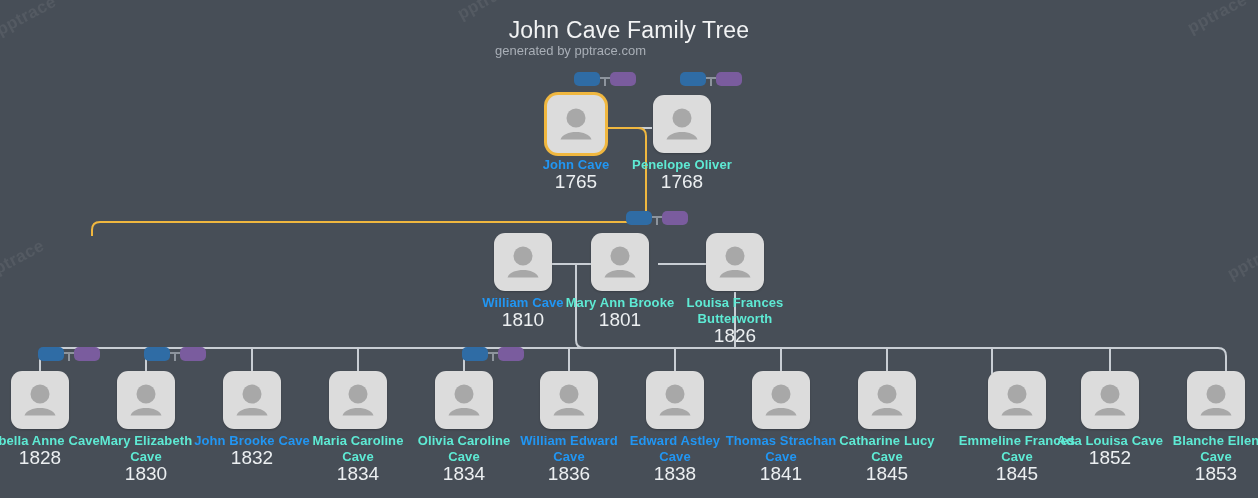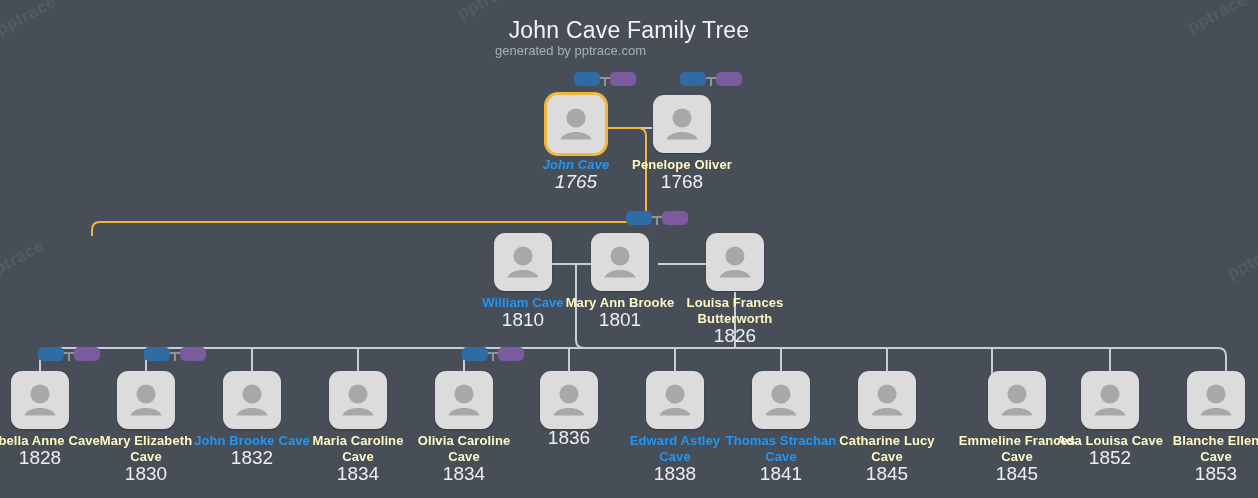--- a/index.html
+++ b/index.html
@@ -48,21 +48,21 @@
   .card.hl{
     width:58px;height:58px;
     box-shadow:0 0 0 3px #f0b73f, 0 1px 2px rgba(0,0,0,.22);
   }
   .card svg{display:block;width:58px;height:58px;}
   .nm{
     margin-top:4px;text-align:center;font-size:13px;font-weight:bold;
     line-height:16px;letter-spacing:.1px;
   }
   .m{color:#2196f3;}
-  .f{color:#fef9c3;}
+  .f{color:#5eead4;}
   .yr{
     text-align:center;color:#eceff1;font-size:19px;font-weight:400;
     line-height:17px;margin-top:0px;
   }
 
   
   .badge{position:absolute;width:62px;height:14px;}
   .badge i{
     position:absolute;top:0;display:block;height:14px;border-radius:5px;
   }
@@ -117,21 +117,21 @@
       <path d="M 569 348 V 374"></path>
       <path d="M 675 348 V 374"></path>
       <path d="M 781 348 V 374"></path>
       <path d="M 887 348 V 374"></path>
       <path d="M 992 348 V 374"></path>
       <path d="M 1110 348 V 374"></path>
     </g>
   </svg>
 
   <div id="nodes">
-      <div class="node" style="left: 516px; top: 95px; font-style: italic;">
+      <div class="node" style="left: 516px; top: 95px;">
         <div class="card hl">
           <svg viewBox="0 0 58 58" aria-hidden="true">
             <circle cx="29" cy="23" r="9.5" fill="#a8a8a8"></circle>
             <path d="M13.5 44.5 C16.5 34.5 41.5 34.5 44.5 44.5 Z" fill="#a8a8a8"></path>
           </svg>
         </div>
         <div class="nm m">John Cave</div>
         <div class="yr">1765</div>
       </div>
       <div class="node" style="left: 622px; top: 95px;">
@@ -224,20 +224,21 @@
         <div class="nm f">Olivia Caroline Cave</div>
         <div class="yr">1834</div>
       </div>
       <div class="node" style="left: 509px; top: 371px;">
         <div class="card">
           <svg viewBox="0 0 58 58" aria-hidden="true">
             <circle cx="29" cy="23" r="9.5" fill="#a8a8a8"></circle>
             <path d="M13.5 44.5 C16.5 34.5 41.5 34.5 44.5 44.5 Z" fill="#a8a8a8"></path>
           </svg>
         </div>
+        <div class="nm m">William Edward Cave</div>
         <div class="yr">1836</div>
       </div>
       <div class="node" style="left: 615px; top: 371px;">
         <div class="card">
           <svg viewBox="0 0 58 58" aria-hidden="true">
             <circle cx="29" cy="23" r="9.5" fill="#a8a8a8"></circle>
             <path d="M13.5 44.5 C16.5 34.5 41.5 34.5 44.5 44.5 Z" fill="#a8a8a8"></path>
           </svg>
         </div>
         <div class="nm m">Edward Astley Cave</div>

